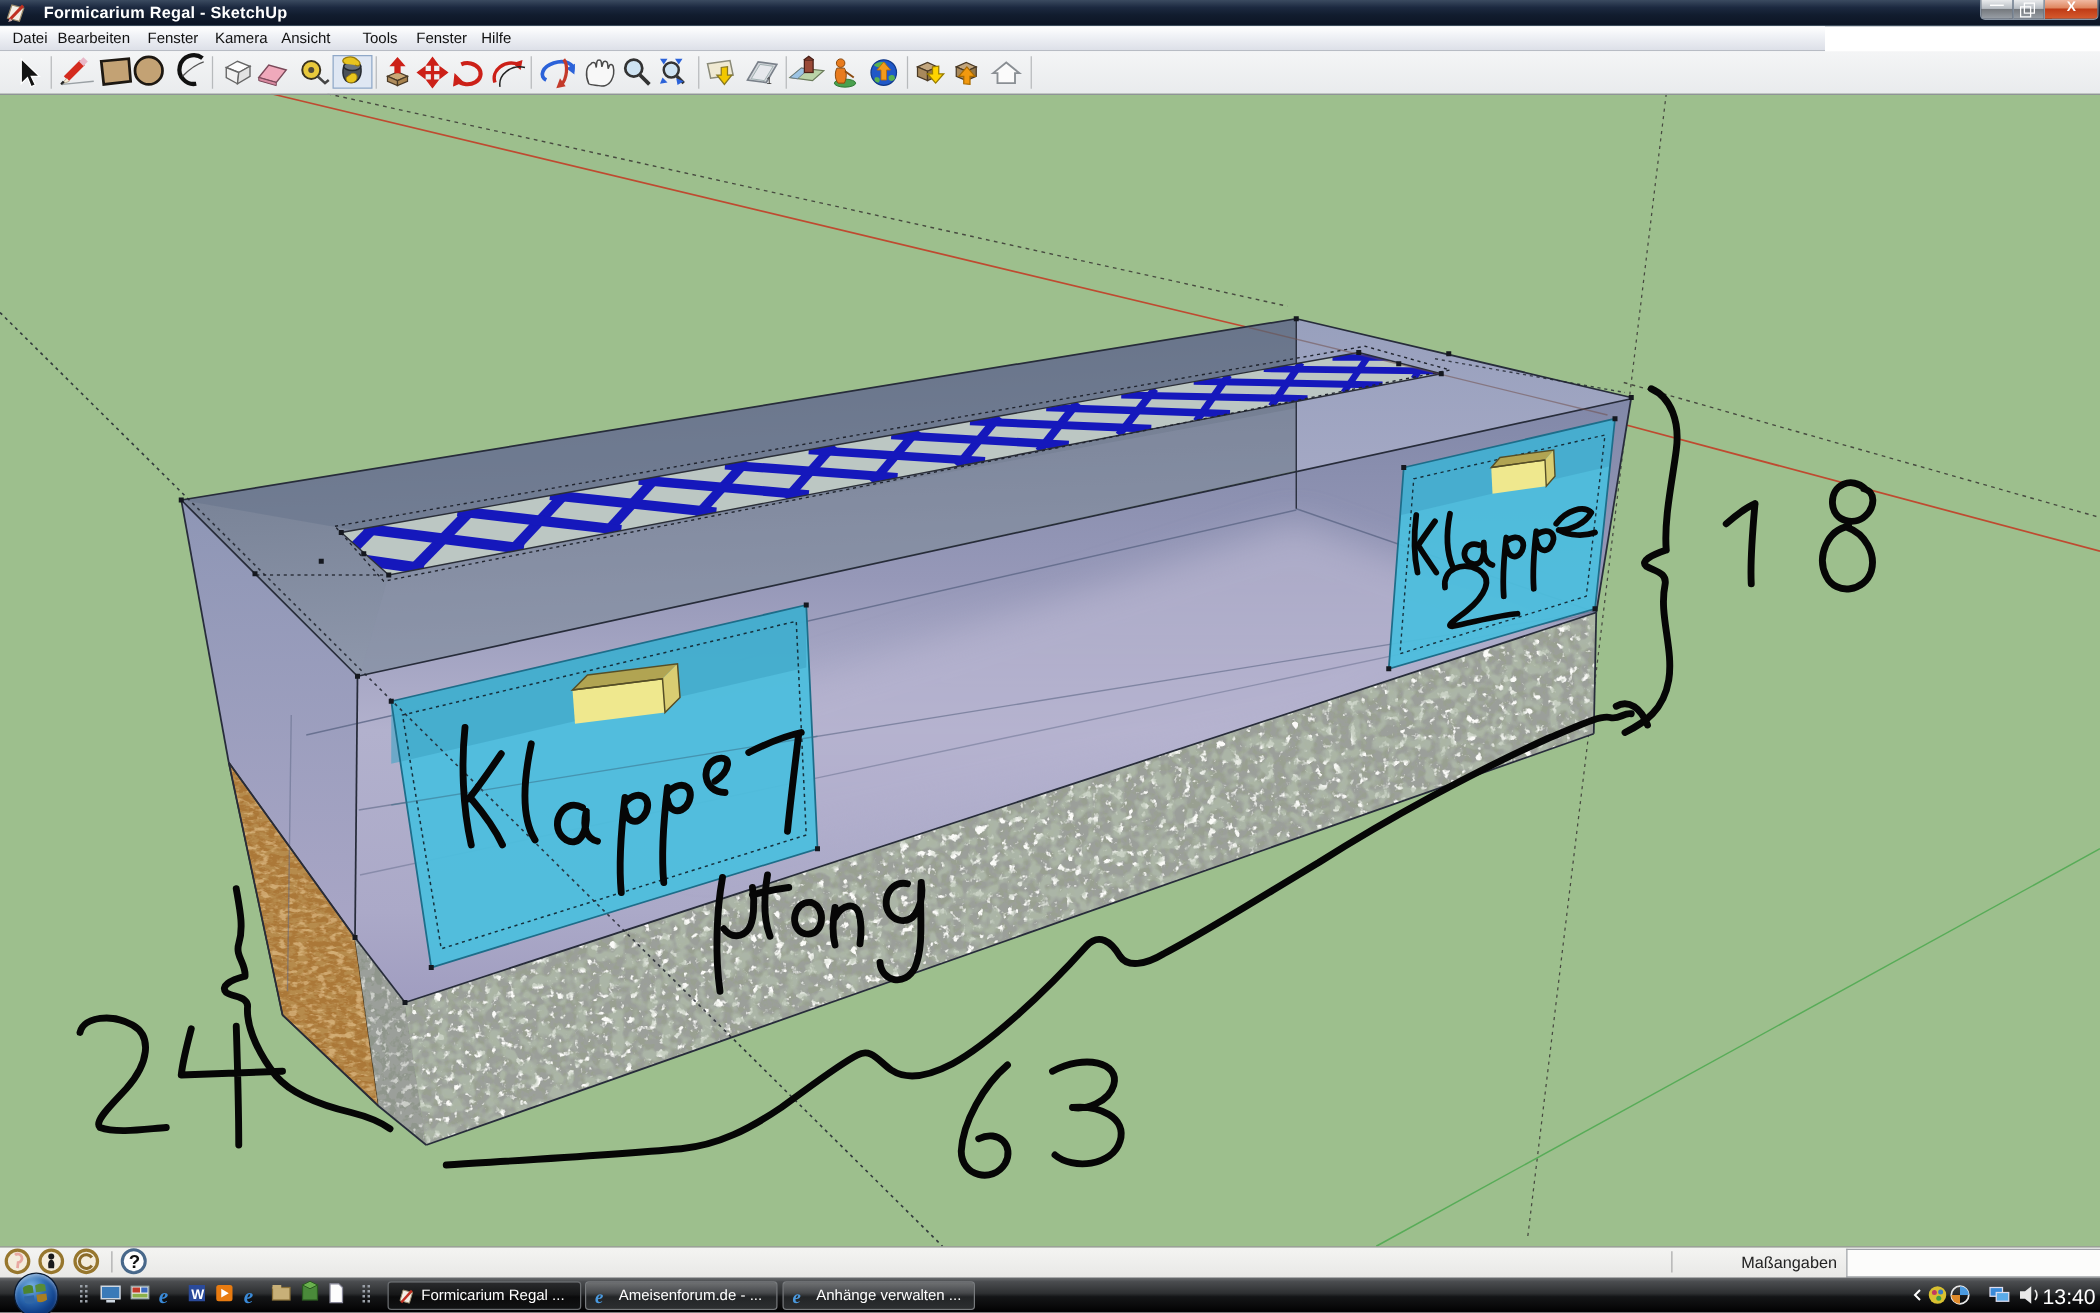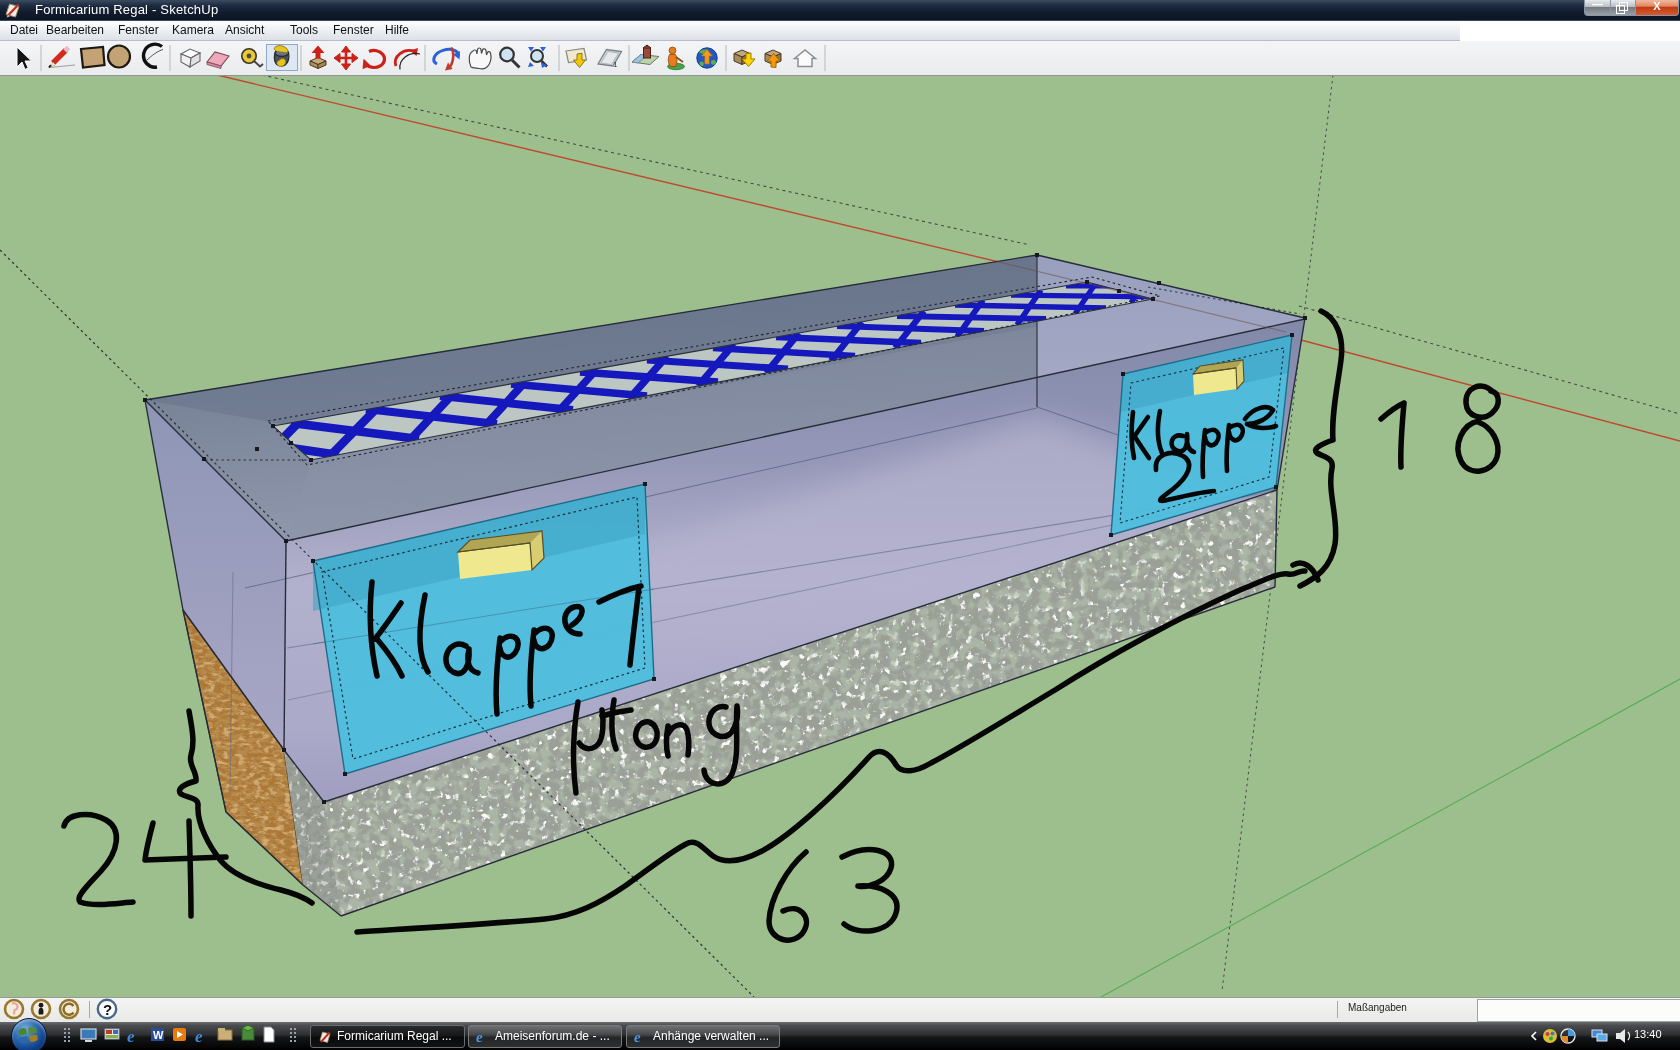--- a/index.html
+++ b/index.html
@@ -1,50 +1,50 @@
 <!DOCTYPE html>
 <html><head><meta charset="utf-8"><style>
 html,body{margin:0;padding:0;width:1680px;height:1050px;overflow:hidden;background:#fff;
 font-family:"Liberation Sans",sans-serif;}
 #stage{position:absolute;left:0;top:0;width:1680px;height:1050px;}
 #scene{position:absolute;left:0;top:0;}
 
 #titlebar{position:absolute;left:0;top:0;width:1680px;height:20px;
 background:linear-gradient(#3b4b60 0%,#1c2940 30%,#111c2e 60%,#0c1525 100%);
 border-bottom:1px solid #3c4c5c;}
-#titlebar .ttext{position:absolute;left:22px;top:2px;color:#fff;font-size:13px;font-weight:normal;letter-spacing:.2px;padding-left:13px;}
+#titlebar .ttext{position:absolute;left:22px;top:2px;color:#fff;font-size:13px;font-weight:bold;letter-spacing:.2px;padding-left:13px;}
 
 .wbtn{position:absolute;top:0;height:15px;border:1px solid #8a96a4;border-top:none;}
 #btnmin{left:1584px;width:25px;border-radius:0 0 0 4px;background:linear-gradient(#e8eaec 0%,#b9bec4 45%,#75797e 50%,#9aa0a7 100%);}
 #btnmax{left:1610px;width:24px;background:linear-gradient(#e8eaec 0%,#b9bec4 45%,#75797e 50%,#9aa0a7 100%);}
 #btnmax i{position:absolute;left:8px;top:2px;width:7px;height:7px;border:1px solid #fff;background:transparent;}
 #btnmax i.b{left:5px;top:5px;}
 #btncls{left:1635px;width:42px;border-radius:0 0 4px 0;background:linear-gradient(#f0b9a2 0%,#e08963 40%,#c03c17 50%,#d65b2e 100%);}
 .wbtn span{position:absolute;left:0;right:0;top:0px;text-align:center;color:#fff;font-size:11px;font-weight:bold;}
 
 #menubar{position:absolute;left:0;top:21px;width:1460px;height:19px;
 background:linear-gradient(#ffffff 0%,#f0f2f6 40%,#dde0e8 100%);border-bottom:1px solid #b8bcc4;}
 #menubar span{position:absolute;top:2px;font-size:12px;color:#111;}
 
 #toolbar{position:absolute;left:0;top:41px;width:1680px;height:34px;
 background:linear-gradient(#f4f5f6,#e9ebed);border-bottom:1px solid #8f9496;}
 
 #statusbar{position:absolute;left:0;top:997px;width:1680px;height:25px;
 background:linear-gradient(#f4f4f2,#e8e8e6);border-top:1px solid #999;}
 #statusbar .sep1{position:absolute;left:89px;top:3px;height:17px;width:1px;background:#aaa;}
 #statusbar .sep2{position:absolute;left:1337px;top:3px;height:17px;width:1px;background:#aaa;}
-#statusbar .mass{position:absolute;left:1348px;top:4px;font-size:10px;color:#222;}
+#statusbar .mass{position:absolute;left:1393px;top:4px;font-size:13px;color:#222;}
 #statusbar .field{position:absolute;left:1477px;top:1px;width:203px;height:21px;background:#fcfcfb;border:1px solid #a0a4a8;border-right:none;}
 
 #taskbar{position:absolute;left:0;top:1022px;width:1680px;height:28px;
 background:linear-gradient(#6a6d70 0%,#4a4c4f 12%,#2e3032 45%,#141517 55%,#0a0a0b 80%,#000 100%);}
 .tbtn{position:absolute;top:3px;height:21px;border-radius:3px;border:1px solid #787b7e;
 background:linear-gradient(#6e7072 0%,#47494c 40%,#232527 55%,#2c2e30 100%);color:#fff;font-size:12px;text-decoration:underline;}
 .tbtn .lab{position:absolute;left:26px;top:3px;white-space:nowrap;}
-.clock{position:absolute;left:1634px;top:6px;color:#fff;font-size:11px;}
+.clock{position:absolute;left:1634px;top:6px;color:#fff;font-size:17px;}
 </style></head>
 <body>
 <div id="stage">
   <svg id="scene" width="1680" height="1050" viewBox="0 0 1680 1050">
   <defs>
     <linearGradient id="topg" x1="0" y1="0" x2="0.2" y2="1">
       <stop offset="0" stop-color="#667184"></stop>
           <stop offset="0.5" stop-color="#7a8498"></stop>
           <stop offset="1" stop-color="#8f98ac"></stop>
     </linearGradient>

